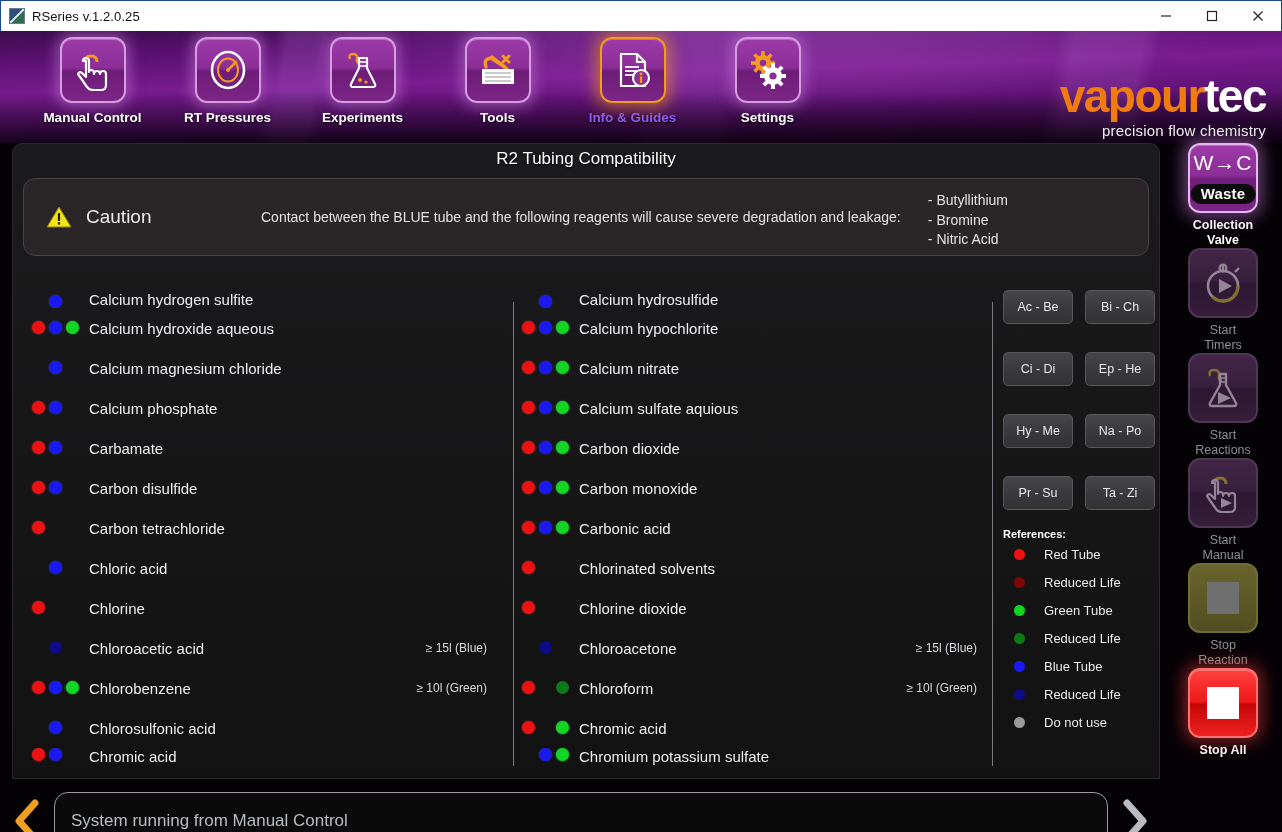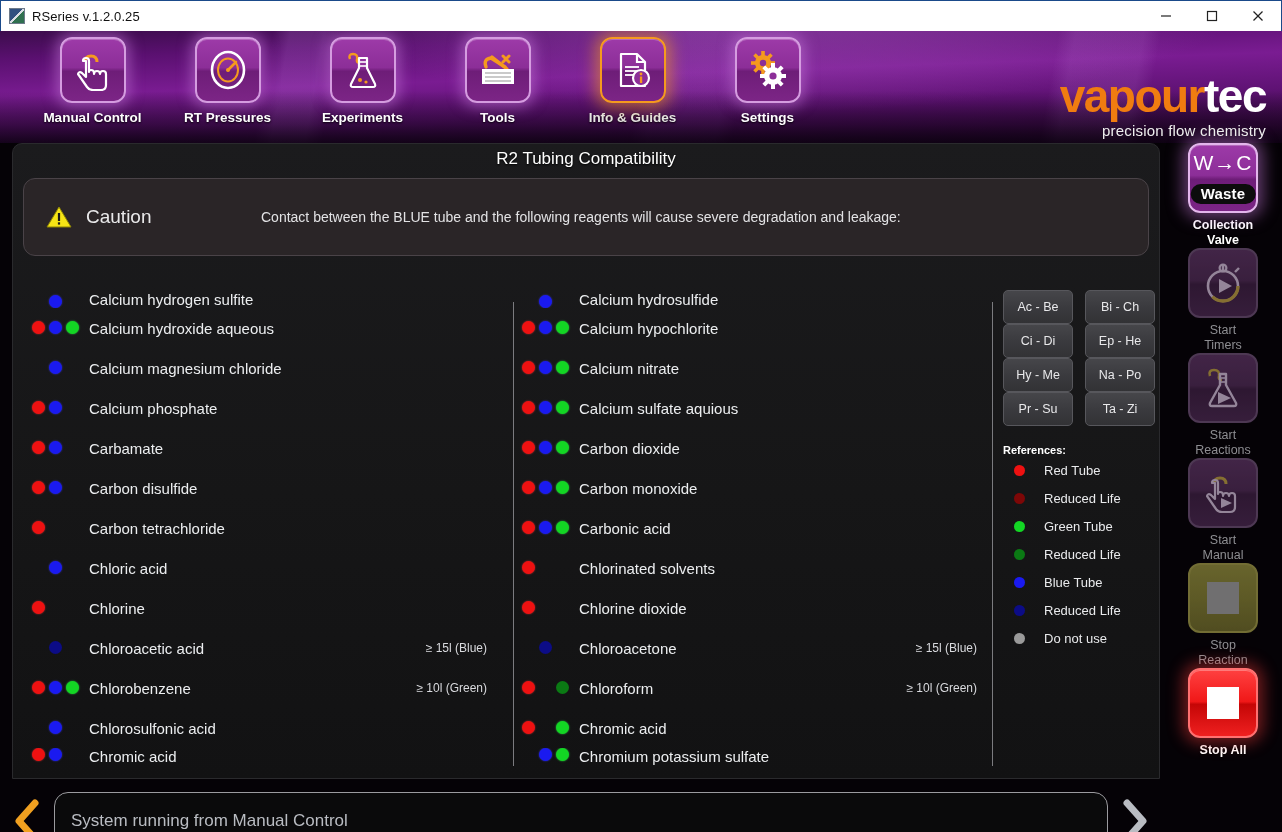--- a/index.html
+++ b/index.html
@@ -73,21 +73,21 @@
     position: relative;
   }
   .nav-item.active .nav-tile {
     border-color: #f59a1e;
     box-shadow: 0 0 16px 5px rgba(245,154,30,.55), inset 0 1px 0 rgba(255,255,255,.25);
   }
   .nav-label {
     margin-top: 7px; font-size: 13.5px; font-weight: bold; color: #fff;
     text-shadow: 0 1px 2px rgba(0,0,0,.85);
   }
-  .nav-item.active .nav-label { color: #e5e5e5; }
+  .nav-item.active .nav-label { color: #8b5cf6; }
 
   .logo { position: absolute; right: 16px; top: 42px; z-index: 5; text-align: right; line-height: 1; }
   .logo-main { font-size: 46px; font-weight: bold; letter-spacing: -1.5px; }
   .logo-main .o { color: #f07c10; }
   .logo-main .w { color: #ffffff; }
   .logo-sub { font-size: 15px; color: #eee; margin-top: 4px; letter-spacing: .2px; }
 
   
   .panel {
     position: absolute; left: 12px; top: 112px; width: 1148px; height: 636px;
@@ -131,21 +131,21 @@
   .chem { font-size: 15px; color: #eceef0; }
   .note { position: absolute; right: 14px; font-size: 12px; color: #d9dade; }
   .row.clip-top { height: 22px; align-items: flex-end; overflow: hidden; }
   .row.clip-top .dots { height: 8px; }
   .row.clip-top .dot { top: -5px; }
   .row.clip-bottom { height: 18px; overflow: hidden; align-items: flex-start; }
   .row.clip-bottom .dots { height: 9px; }
 
   
   .sidebox { position: absolute; left: 990px; top: 142px; width: 158px; height: 494px; }
-  .idx-grid { display: grid; grid-template-columns: 70px 70px; gap: 0 12px; padding-top: 4px; }
+  .idx-grid { display: grid; grid-template-columns: 70px 70px; gap: 28px 12px; padding-top: 4px; }
   .idx-btn {
     height: 34px; border-radius: 5px; cursor: pointer;
     background: linear-gradient(180deg,#46464a 0%, #3a3a3e 52%, #323235 100%);
     border: 1px solid #57575c;
     color: #e8e8ea; font-size: 12.5px;
     display: flex; align-items: center; justify-content: center;
   }
   .ref-title { margin-top: 18px; font-size: 11px; font-weight: bold; color: #ffffff; }
   .ref-row { display: flex; align-items: center; height: 28px; }
   .ref-dot { width: 11px; height: 11px; border-radius: 50%; margin-left: 11px; margin-right: 19px; }
@@ -336,20 +336,25 @@
     <div class="caution">
       <div class="caution-ico">
         <svg width="26" height="24" viewBox="0 0 26 24">
           <path d="M13 2 L25 22 H1 Z" fill="#f5e415" stroke="#8d8404" stroke-width="1"></path>
           <rect x="11.9" y="8" width="2.2" height="8" fill="#1a1a1a"></rect>
           <rect x="11.9" y="17.3" width="2.2" height="2.3" fill="#1a1a1a"></rect>
         </svg>
       </div>
       <div class="caution-word">Caution</div>
       <div class="caution-msg">Contact between the BLUE tube and the following reagents will cause severe degradation and leakage:</div>
+      <div class="caution-list">
+        <div>- Butyllithium</div>
+        <div>- Bromine</div>
+        <div>- Nitric Acid</div>
+      </div>
     </div>
 
     <div class="lists">
       <div class="vdiv"></div>
       <div class="vdiv2"></div>
       <div class="col col-left" id="col-left">
           <div class="row clip-top">
             <div class="dots">
               <span class="dot s1 blue"></span>
             </div>

